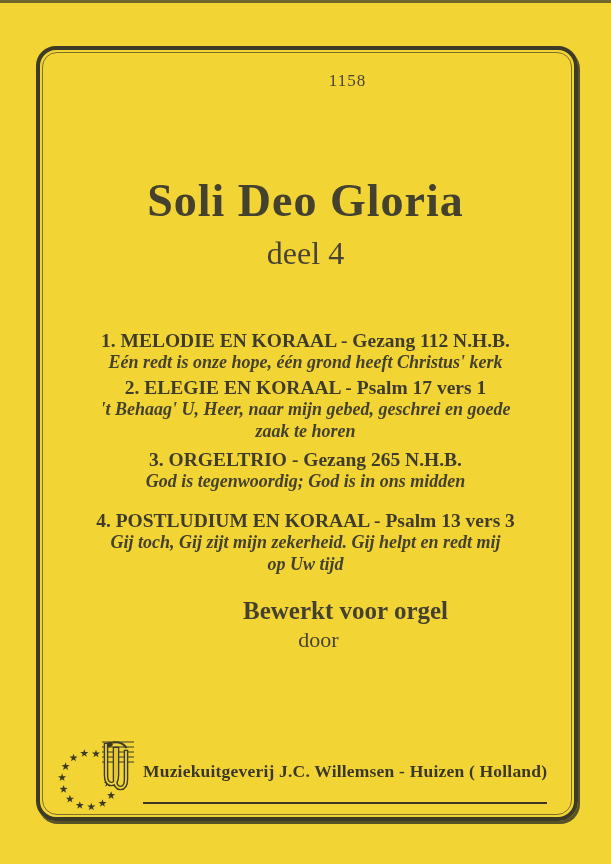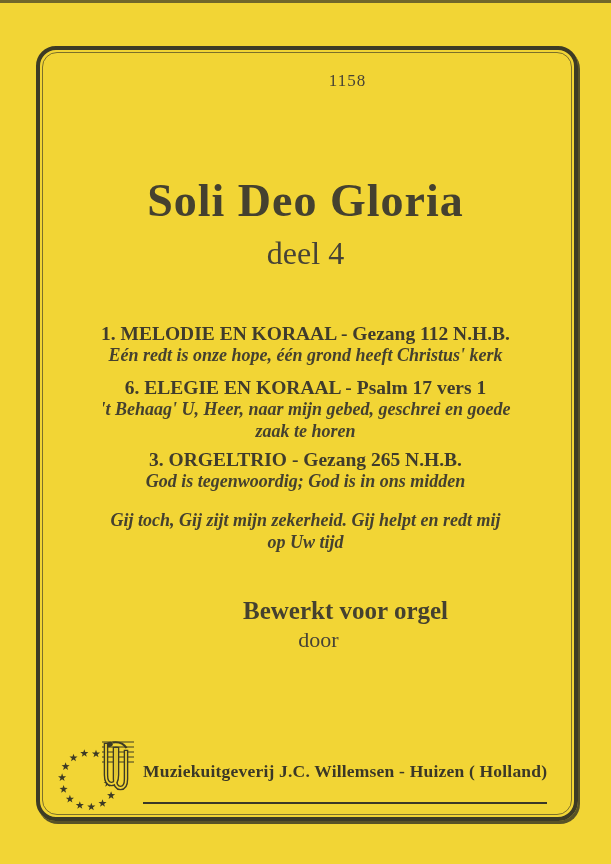--- a/index.html
+++ b/index.html
@@ -40,21 +40,21 @@
     top:174px;font-size:46px;font-weight:bold;letter-spacing:1px;
     color:#45412f;
   }
   .title-sub{top:235px;font-size:32px;}
   .work{line-height:22px;}
   .work-title{font-weight:bold;font-size:19.5px;color:#403c2c;}
   .work-caption{
     font-weight:bold;font-style:italic;font-size:18px;
     white-space:pre-line;line-height:21.5px;color:#45412f;
   }
-  .work-1{top:323px;}
+  .work-1{top:330px;}
   .work-2{top:377px;}
   .work-3{top:449px;}
   .work-4{top:510px;}
   .author-line1{top:597px;font-size:25px;font-weight:bold;color:#45412f;margin-left:40px;}
   .author-line2{top:627px;font-size:22px;padding-left:13px;}
   .author-name{top:648px;font-size:41px;font-weight:bold;color:#45412f;}
   .publisher-logo{position:absolute;left:56px;top:739px;}
   .publisher-name{
     position:absolute;left:143px;top:761px;
     font-size:17.5px;font-weight:bold;color:#3b3827;
@@ -76,31 +76,32 @@
 
   <div class="abs title-main">Soli Deo Gloria</div>
   <div class="abs title-sub">deel 4</div>
 
   <div class="abs work work-1">
     <div class="work-title">1. MELODIE EN KORAAL - Gezang 112 N.H.B.</div>
     <div class="work-caption">Eén redt is onze hope, één grond heeft Christus' kerk</div>
   </div>
 
   <div class="abs work work-2">
-    <div class="work-title">6. ELEGIE EN KORAAL - Psalm 17 vers 1</div>
+    <div class="work-title">2. ELEGIE EN KORAAL - Psalm 17 vers 1</div>
     <div class="work-caption">'t Behaag' U, Heer, naar mijn gebed, geschrei en goede
 zaak te horen</div>
   </div>
 
   <div class="abs work work-3">
     <div class="work-title">3. ORGELTRIO - Gezang 265 N.H.B.</div>
     <div class="work-caption">God is tegenwoordig; God is in ons midden</div>
   </div>
 
   <div class="abs work work-4">
+    <div class="work-title">4. POSTLUDIUM EN KORAAL - Psalm 13 vers 3</div>
     <div class="work-caption">Gij toch, Gij zijt mijn zekerheid. Gij helpt en redt mij
 op Uw tijd</div>
   </div>
 
   <div class="abs author-line1">Bewerkt voor orgel</div>
   <div class="abs author-line2">door</div>
 
   <svg class="publisher-logo" width="82" height="76" viewBox="0 0 82 76" aria-hidden="true">
     <defs>
       <path id="star" d="M0,-4.25 L1.0,-1.38 L4.05,-1.32 L1.62,0.53 L2.5,3.44 L0,1.7 L-2.5,3.44 L-1.62,0.53 L-4.05,-1.32 L-1.0,-1.38 Z" fill="#3d3b25"></path>

